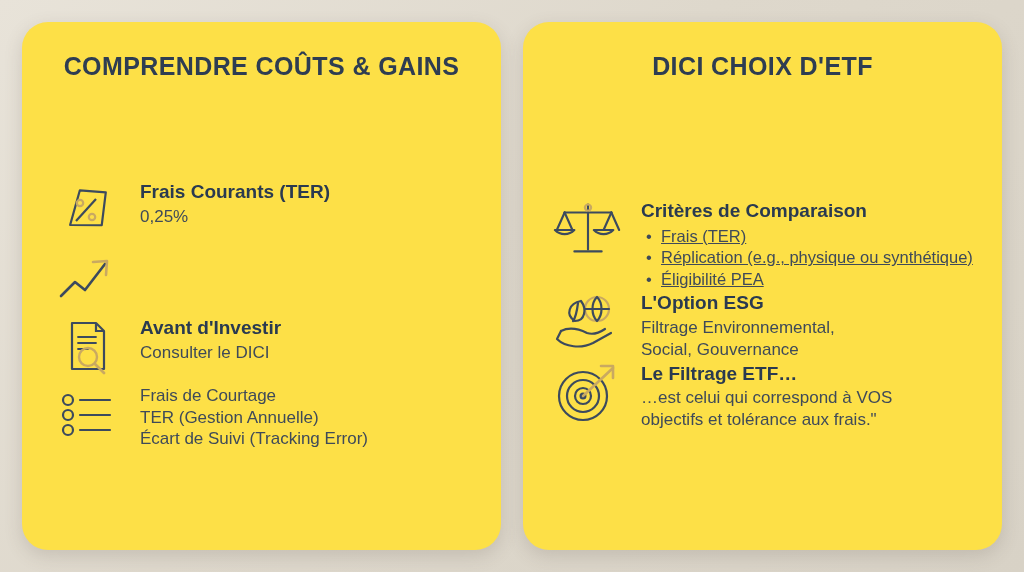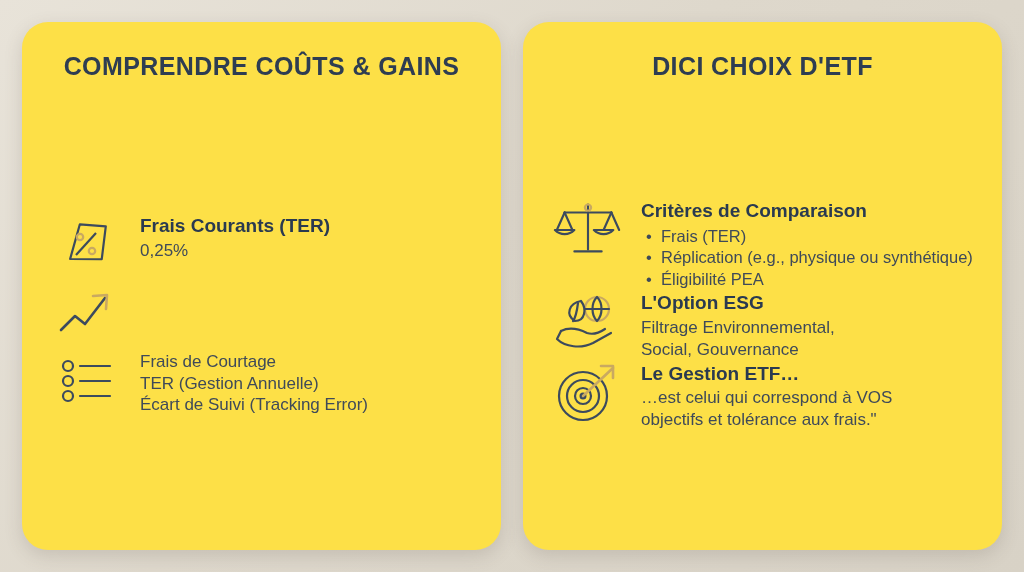--- a/index.html
+++ b/index.html
@@ -83,20 +83,21 @@
     margin: 3px 0 0 0;
     padding-left: 18px;
     list-style: none;
   }
   ul.bullets li {
     font-size: 16.5px;
     color: #3f4a59;
     line-height: 1.3;
     position: relative;
     padding-left: 2px;
+    text-decoration: underline;
   }
   ul.bullets li::before {
     content: "\2022";
     position: absolute;
     left: -13px;
     top: 0;
     color: #3f4a59;
   }
   .left .rows { gap: 4px; }
   .right .rows { }
@@ -132,20 +133,39 @@
 
       <div class="row">
         <div class="icon-box">
           <svg width="64" height="54" viewBox="0 0 64 54">
             <polyline points="6,44 20,30 30,38 50,12" fill="none" stroke="#3c4a5e" stroke-width="2.6" stroke-linecap="round" stroke-linejoin="round"></polyline>
             <polyline points="38,10 52,9 51,23" fill="none" stroke="#c9a961" stroke-width="2.6" stroke-linecap="round" stroke-linejoin="round"></polyline>
           </svg>
         </div>
       </div>
 
+      <div class="row">
+        <div class="icon-box">
+          <svg width="58" height="60" viewBox="0 0 58 60">
+            <path d="M14 6 H38 L46 14 V52 H14 Z" fill="none" stroke="#3c4a5e" stroke-width="2.2" stroke-linejoin="round"></path>
+            <path d="M38 6 V14 H46" fill="none" stroke="#3c4a5e" stroke-width="2.2"></path>
+            <g stroke="#3c4a5e" stroke-width="1.8" stroke-linecap="round">
+              <line x1="20" y1="20" x2="38" y2="20"></line>
+              <line x1="20" y1="26" x2="38" y2="26"></line>
+              <line x1="20" y1="32" x2="30" y2="32"></line>
+            </g>
+            <circle cx="30" cy="40" r="9" fill="none" stroke="#c9a961" stroke-width="2.4"></circle>
+            <line x1="37" y1="47" x2="46" y2="56" stroke="#c9a961" stroke-width="2.8" stroke-linecap="round"></line>
+          </svg>
+        </div>
+        <div class="row-text">
+          <div class="row-title">Avant d'Investir</div>
+          <div class="row-sub">Consulter le DICI</div>
+        </div>
+      </div>
 
       <div class="row">
         <div class="icon-box">
           <svg width="62" height="58" viewBox="0 0 62 58">
             <g fill="none" stroke="#3c4a5e" stroke-width="2.2" stroke-linecap="round">
               <circle cx="12" cy="14" r="5"></circle>
               <circle cx="12" cy="29" r="5"></circle>
               <circle cx="12" cy="44" r="5"></circle>
               <line x1="24" y1="14" x2="54" y2="14"></line>
               <line x1="24" y1="29" x2="54" y2="29"></line>
@@ -223,21 +243,21 @@
               <circle cx="30" cy="36" r="8"></circle>
               <circle cx="30" cy="36" r="2.4" fill="#3c4a5e"></circle>
             </g>
             <g fill="none" stroke="#c9a961" stroke-width="2.6" stroke-linecap="round" stroke-linejoin="round">
               <line x1="30" y1="36" x2="60" y2="8"></line>
               <polyline points="48,6 60,6 60,18"></polyline>
             </g>
           </svg>
         </div>
         <div class="row-text">
-          <div class="row-title">Le Gestion ETF…</div>
+          <div class="row-title">Le Filtrage ETF…</div>
           <div class="row-sub sub-line">…est celui qui correspond à VOS</div>
           <div class="row-sub sub-line">objectifs et tolérance aux frais."</div>
         </div>
       </div>
 
     </div>
   </div>
 
 </div>
 

